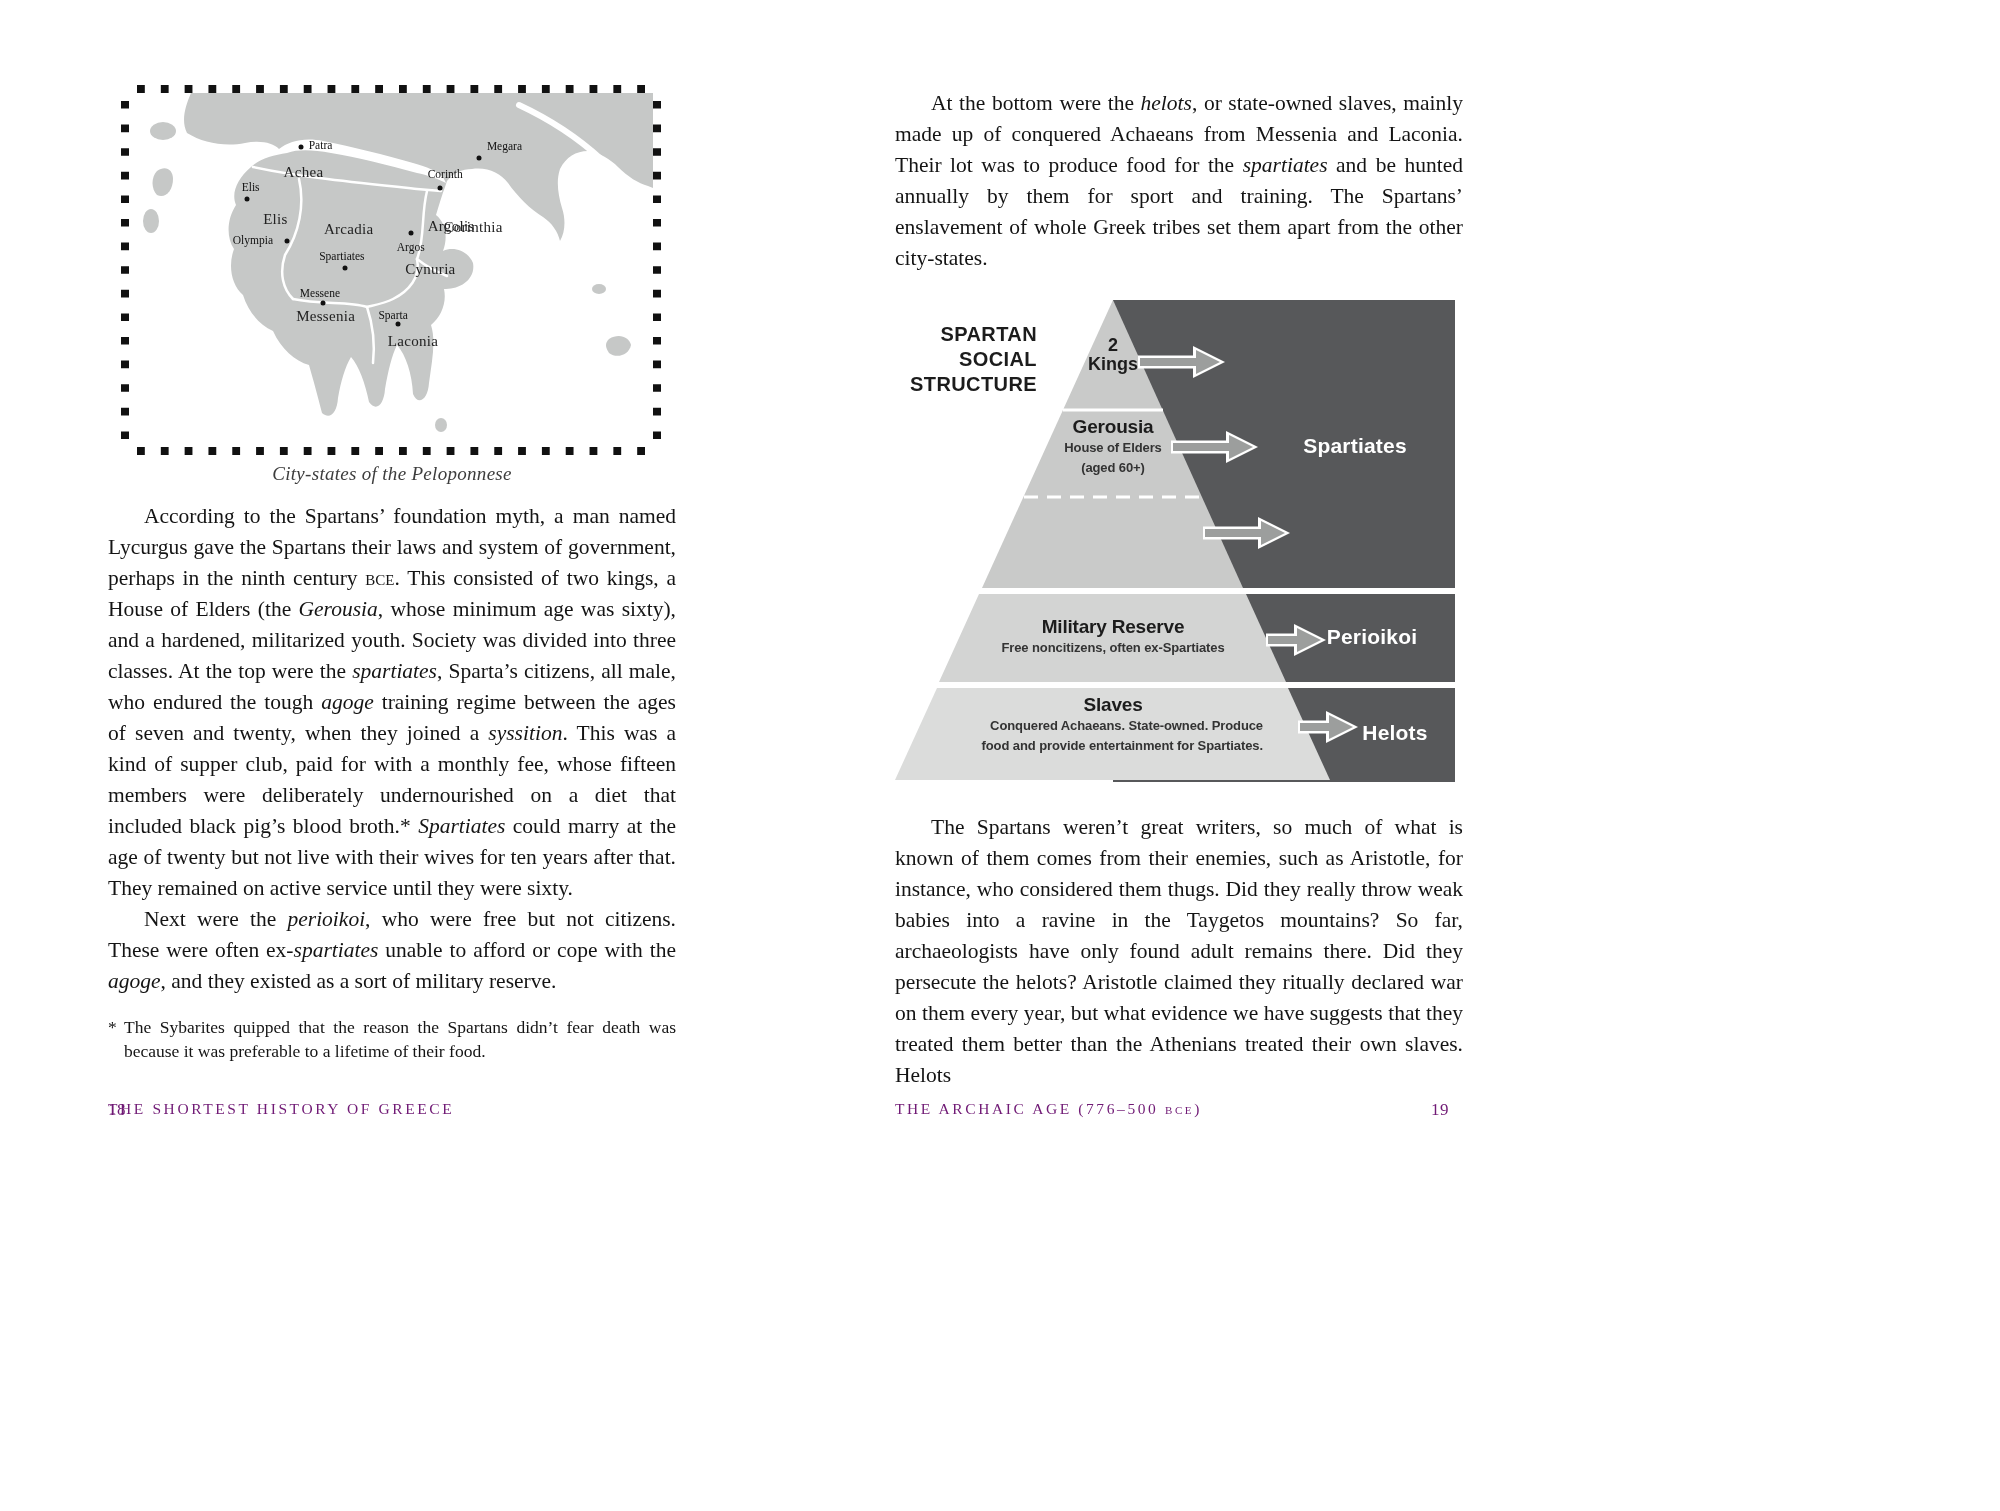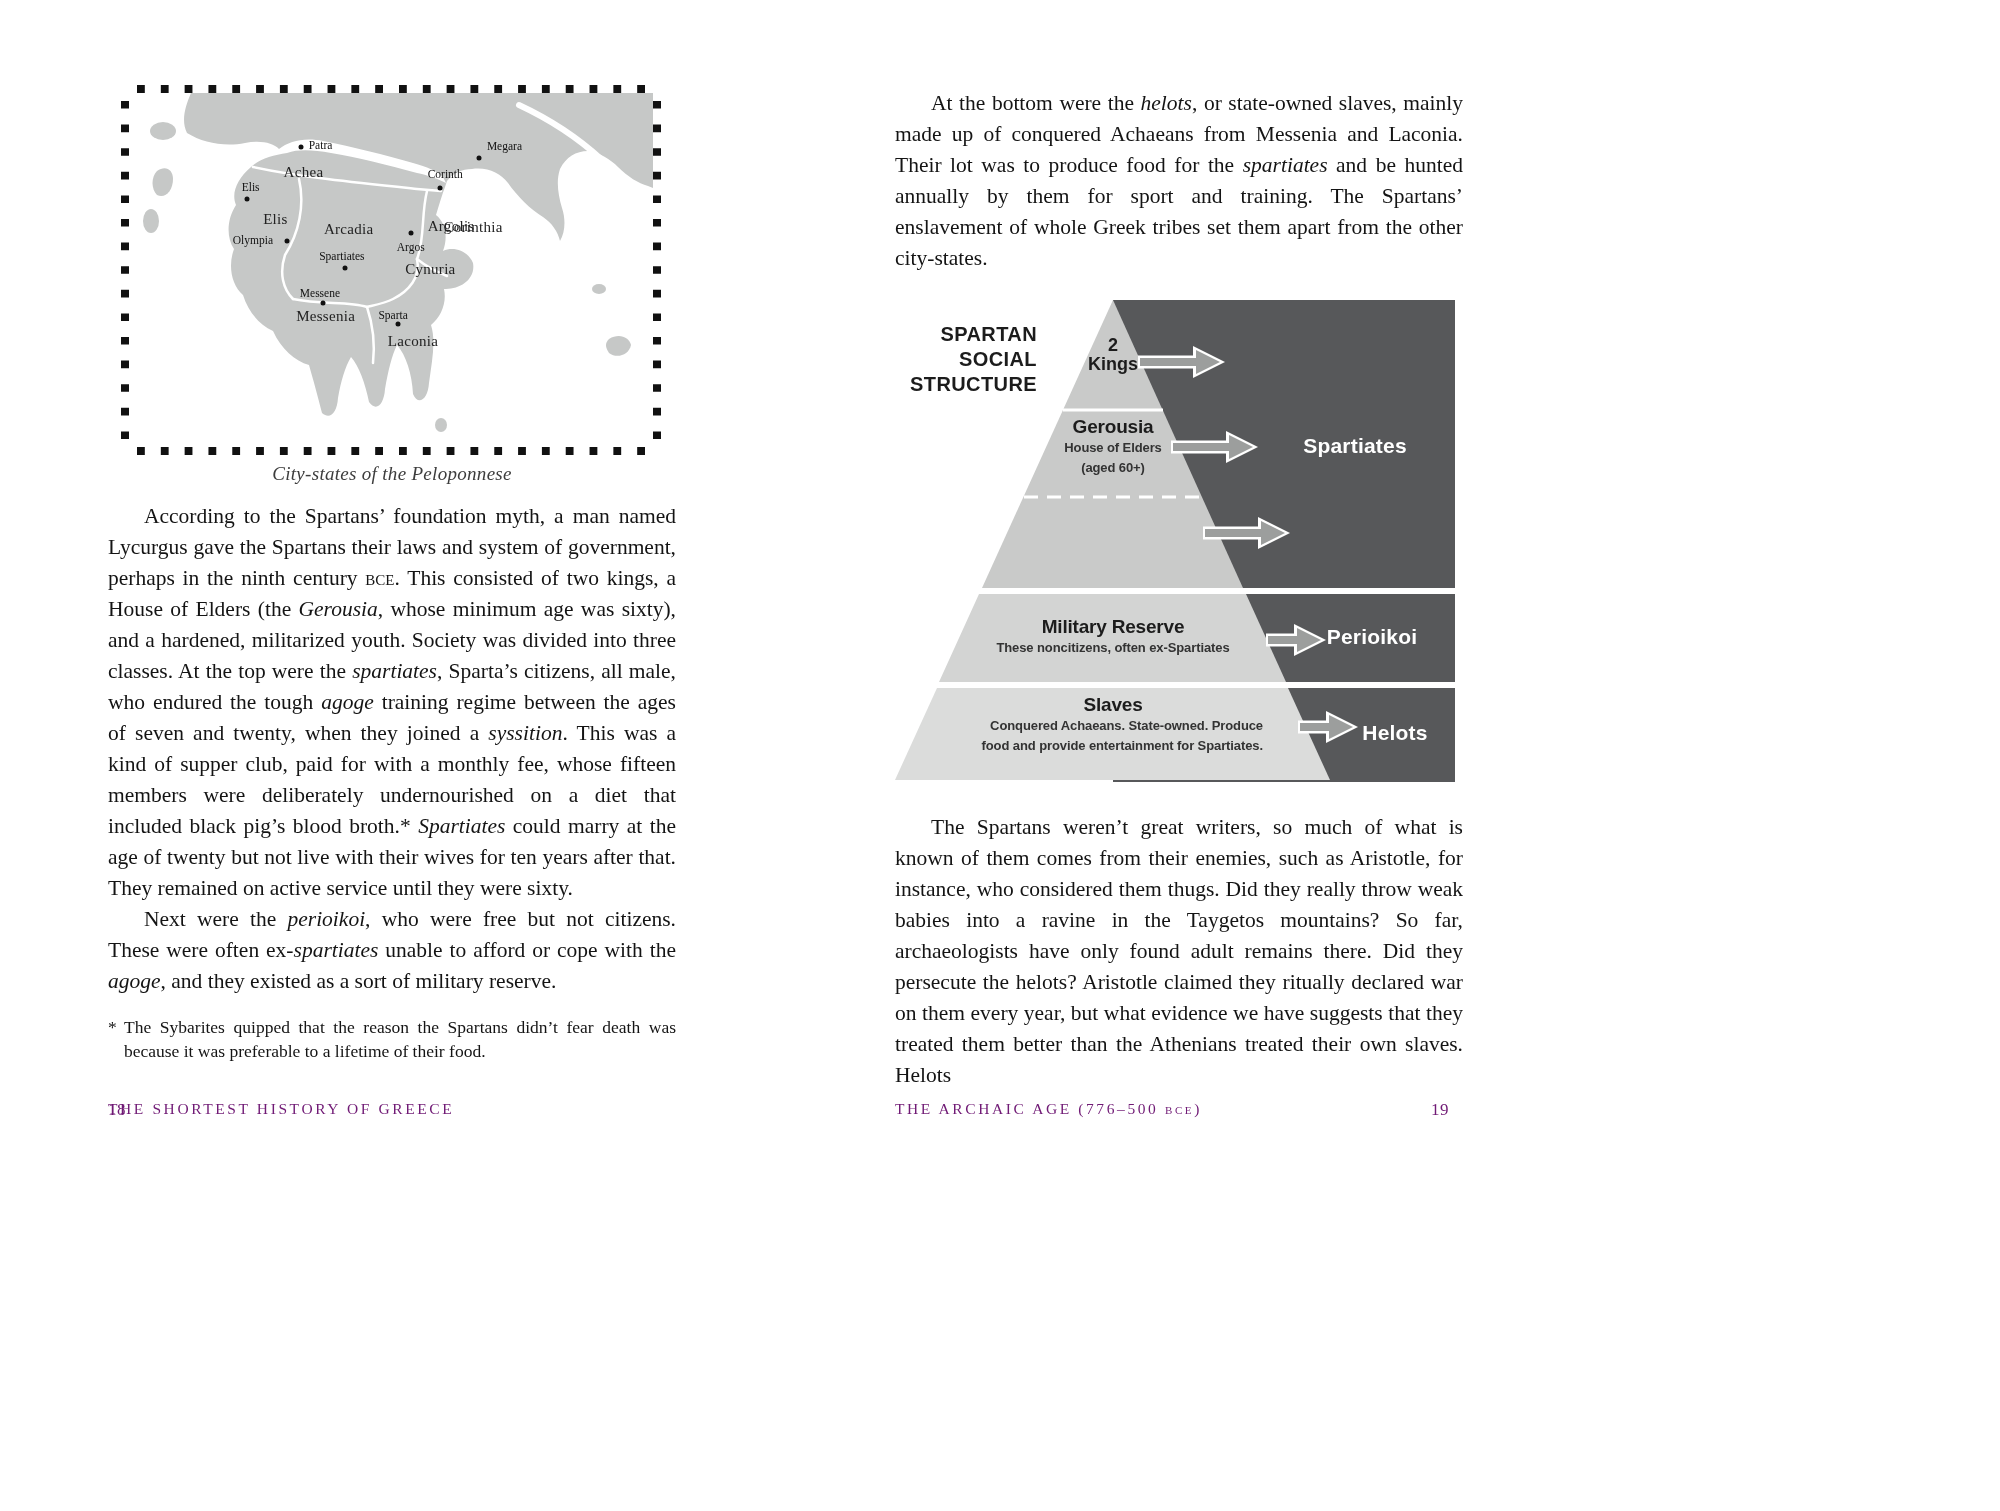--- a/index.html
+++ b/index.html
@@ -198,21 +198,21 @@
         <div>2</div>
         <div>Kings</div>
       </div>
       <div class="dg-text dg-level dg-gerousia">
         <div class="dg-title">Gerousia</div>
         <div class="dg-sub">House of Elders</div>
         <div class="dg-sub">(aged 60+)</div>
       </div>
       <div class="dg-text dg-level dg-reserve">
         <div class="dg-title">Military Reserve</div>
-        <div class="dg-sub">These noncitizens, often ex-Spartiates</div>
+        <div class="dg-sub">Free noncitizens, often ex-Spartiates</div>
       </div>
       <div class="dg-text dg-level dg-slaves">
         <div class="dg-title">Slaves</div>
         <div class="dg-sub">Conquered Achaeans. State-owned. Produce food and provide entertainment for Spartiates.</div>
       </div>
 
       <div class="dg-side side-spartiates">Spartiates</div>
       <div class="dg-side side-perioikoi">Perioikoi</div>
       <div class="dg-side side-helots">Helots</div>
     </div>

